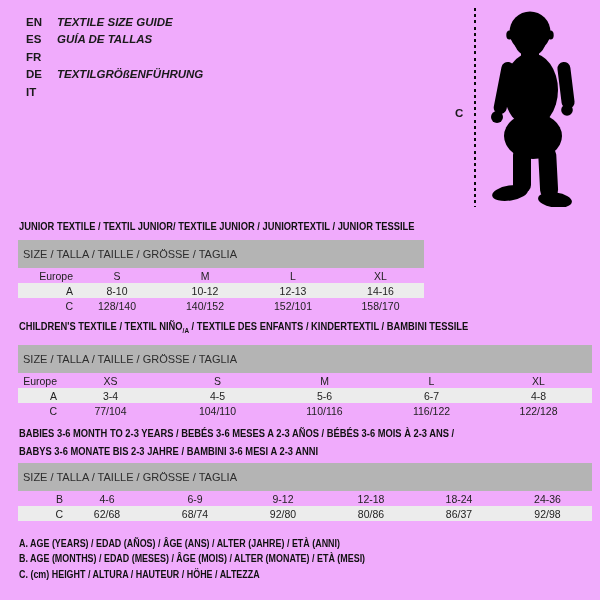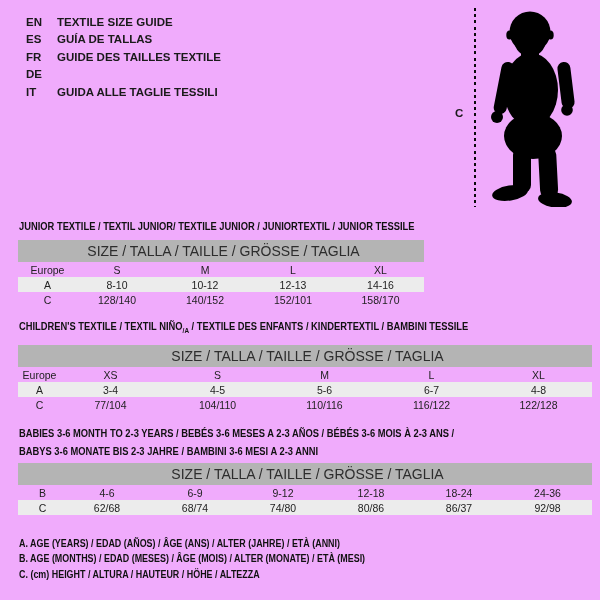--- a/index.html
+++ b/index.html
@@ -6,21 +6,21 @@
   body{
     width:600px;height:600px;background:#ffffff;
     font-family:"Liberation Sans", sans-serif;color:#1a1a1a;
   }
   .page{position:relative;width:600px;height:600px;overflow:hidden;background:#f0abfc;}
 
   
   .lang-block{position:absolute;left:26px;top:13px;}
   .lang-row{display:flex;height:17.5px;align-items:center;font-weight:bold;font-size:11.5px;}
   .lang-code{width:31px;flex:0 0 31px;}
-  .lang-title{white-space:nowrap;}
+  .lang-title{white-space:nowrap;font-style:italic;}
 
   
   .dash-line{
     position:absolute;left:474px;top:8px;width:2px;height:199px;
     background:repeating-linear-gradient(to bottom,#0a0a0a 0 3px,transparent 3px 6.2px);
   }
   .height-label{position:absolute;left:455px;top:107px;font-weight:bold;font-size:11.5px;}
   .silhouette{position:absolute;left:480px;top:5px;}
 
   
@@ -29,24 +29,24 @@
     transform:scaleX(0.85);transform-origin:0 0;white-space:nowrap;
   }
   #title1{left:19px;top:220px;}
   #title2{left:19px;top:320px;}
   #title3{left:19px;top:424px;line-height:18px;}
   .tbl-title sub{font-size:7.5px;}
 
   
   .tbl{position:absolute;border-collapse:collapse;table-layout:fixed;font-size:10.5px;color:#222;}
   .tbl td{height:15px;padding:0;text-align:center;white-space:nowrap;overflow:hidden;}
-  .tbl td.lbl{text-align:center;padding-left:4px;}
+  .tbl td.lbl{text-align:right;padding-left:4px;}
   .tbl tr.band td{
-    background:#b4b4b4;height:22px;text-align:center;padding-left:5px;
-    font-size:14px;color:#2d2d2d;
+    background:#b4b4b4;height:28px;text-align:left;padding-left:5px;
+    font-size:11px;color:#2d2d2d;
   }
   .tbl tr.stripe td{background:#ececec;}
   #t1{left:18px;top:240px;width:406px;}
   #t2{left:18px;top:345px;width:574px;}
   #t3{left:18px;top:463px;width:574px;}
 
   
   .notes{
     position:absolute;left:19px;top:536px;font-weight:bold;font-size:10.5px;
     line-height:15.3px;transform:scaleX(0.85);transform-origin:0 0;white-space:nowrap;color:#111;
@@ -61,28 +61,27 @@
     <div class="lang-row">
       <span class="lang-code">EN</span>
       <span class="lang-title">TEXTILE SIZE GUIDE</span>
     </div>
     <div class="lang-row">
       <span class="lang-code">ES</span>
       <span class="lang-title">GUÍA DE TALLAS</span>
     </div>
     <div class="lang-row">
       <span class="lang-code">FR</span>
-      <span class="lang-title">GUIDE DES TAILLES TEXTILE</span>
     </div>
     <div class="lang-row">
       <span class="lang-code">DE</span>
+      <span class="lang-title">TEXTILGRÖßENFÜHRUNG</span>
     </div>
     <div class="lang-row">
       <span class="lang-code">IT</span>
-      <span class="lang-title">GUIDA ALLE TAGLIE TESSILI</span>
     </div>
   </div>
 
   <div class="dash-line"></div>
   <div class="height-label">C</div>
   <svg class="silhouette" width="118" height="202" viewBox="0 0 118 202" fill="#000000">
     <circle cx="50" cy="27" r="20.5"></circle>
     <ellipse cx="29.5" cy="30" rx="3.2" ry="4.6"></ellipse>
     <ellipse cx="70.5" cy="30" rx="3.2" ry="4.6"></ellipse>
     <circle cx="50" cy="36" r="15.5"></circle>
@@ -203,21 +202,21 @@
       <td>6-9</td>
       <td>9-12</td>
       <td>12-18</td>
       <td>18-24</td>
       <td>24-36</td>
     </tr>
     <tr class="stripe">
       <td class="lbl">C</td>
       <td>62/68</td>
       <td>68/74</td>
-      <td>74/80</td>
+      <td>92/80</td>
       <td>80/86</td>
       <td>86/37</td>
       <td>92/98</td>
     </tr>
     </tbody>
   </table>
 
   <div class="notes">
     <div>A. AGE (YEARS) / EDAD (AÑOS) / ÂGE (ANS) / ALTER (JAHRE) / ETÀ (ANNI)</div>
     <div>B. AGE (MONTHS) / EDAD (MESES) / ÂGE (MOIS) / ALTER (MONATE) / ETÀ (MESI)</div>

